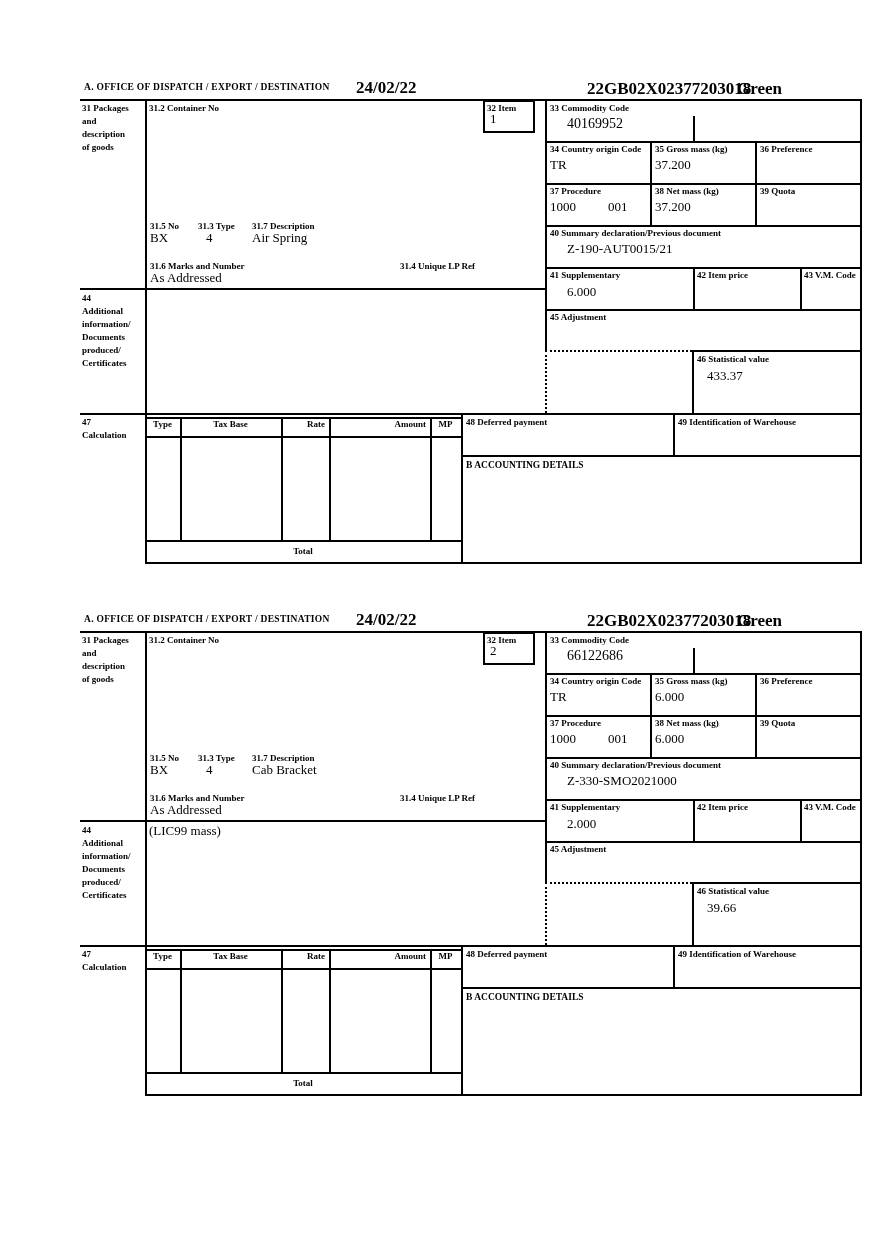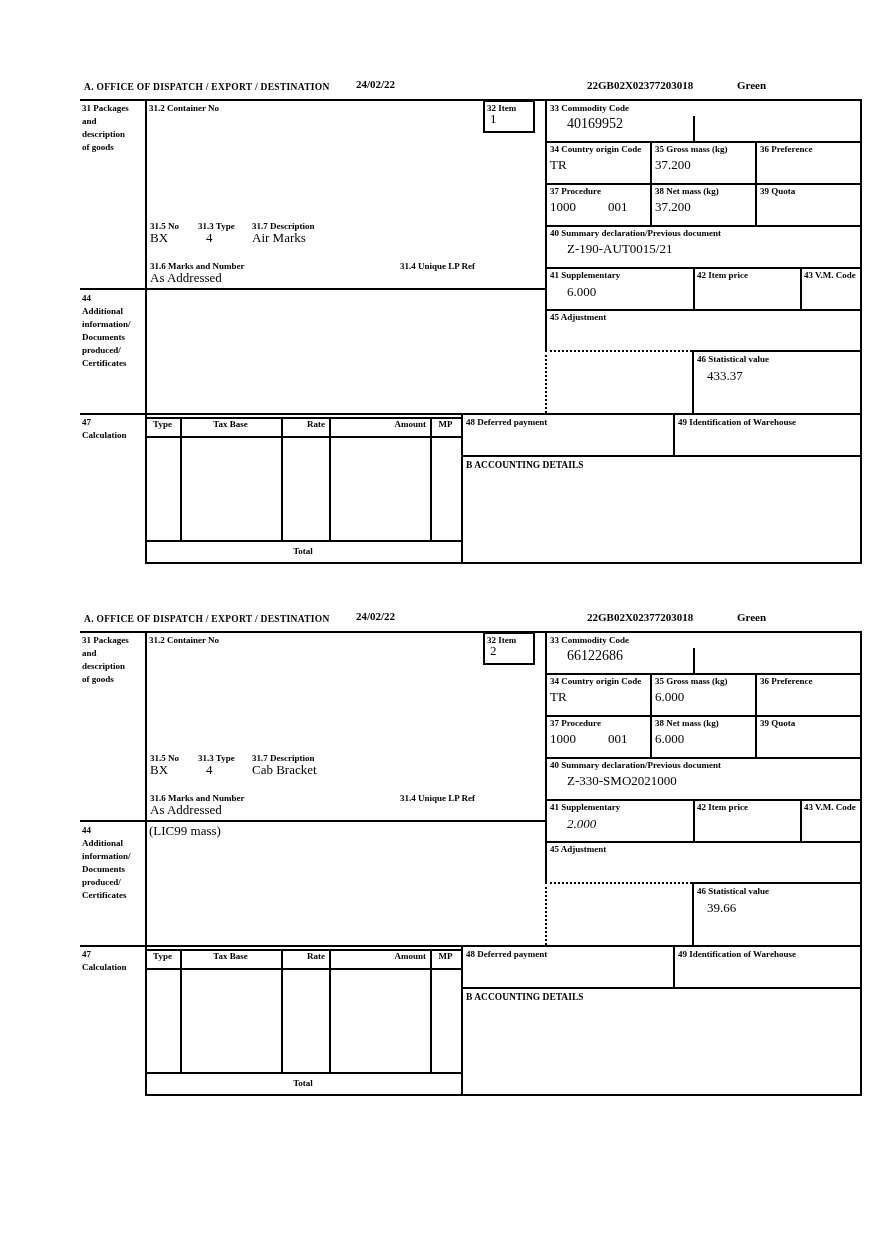--- a/index.html
+++ b/index.html
@@ -8,21 +8,21 @@
   .form{position:absolute;left:80px;width:782px;height:486px;}
   .hl{position:absolute;height:2px;background:#000;}
   .vl{position:absolute;width:2px;background:#000;}
   .hd{position:absolute;height:0;border-top:2px dotted #000;}
   .vd{position:absolute;width:0;border-left:2px dotted #000;}
   .rect{position:absolute;border:2px solid #000;}
   .lbl{position:absolute;font-weight:bold;font-size:9px;line-height:13px;white-space:pre-line;}
   .val{position:absolute;font-size:13px;line-height:15px;white-space:nowrap;}
   .big{font-size:14px;}
   .hdr-label{position:absolute;font-weight:bold;font-size:9.5px;letter-spacing:.3px;white-space:nowrap;}
-  .hdr-val{position:absolute;font-weight:bold;font-size:11px;white-space:nowrap;}
+  .hdr-val{position:absolute;font-weight:bold;font-size:17px;white-space:nowrap;}
   .cth{position:absolute;top:341px;font-weight:bold;font-size:9px;}
   .ctr{text-align:center;}
   .rgt{text-align:right;padding-right:4px;box-sizing:border-box;}
 </style>
 </head>
 <body>
 
 <div id="page">
 <div class="form" style="top: 78px;">
 
@@ -81,21 +81,21 @@
 
   <span class="lbl" style="left:69px;top:24px;">31.2 Container No</span>
   <span class="lbl" style="left:407px;top:24px;">32 Item</span>
   <span class="val" style="left:410px;top:33px;">1</span>
 
   <span class="lbl" style="left:70px;top:142px;">31.5 No</span>
   <span class="val" style="left:70px;top:152px;">BX</span>
   <span class="lbl" style="left:118px;top:142px;">31.3 Type</span>
   <span class="val" style="left:126px;top:152px;">4</span>
   <span class="lbl" style="left:172px;top:142px;">31.7 Description</span>
-  <span class="val" style="left:172px;top:152px;">Air Marks</span>
+  <span class="val" style="left:172px;top:152px;">Air Spring</span>
 
   <span class="lbl" style="left:70px;top:182px;">31.6 Marks and Number</span>
   <span class="val" style="left:70px;top:192px;">As Addressed</span>
   <span class="lbl" style="left:320px;top:182px;">31.4 Unique LP Ref</span>
 
   <span class="val" style="left:69px;top:213px;"></span>
 
   <span class="lbl" style="left:470px;top:24px;">33 Commodity Code</span>
   <span class="val big" style="left:487px;top:38px;">40169952</span>
 
@@ -223,21 +223,21 @@
   <span class="val" style="left:470px;top:121px;">1000</span>
   <span class="val" style="left:528px;top:121px;">001</span>
   <span class="lbl" style="left:575px;top:107px;">38 Net mass (kg)</span>
   <span class="val" style="left:575px;top:121px;">6.000</span>
   <span class="lbl" style="left:680px;top:107px;">39 Quota</span>
 
   <span class="lbl" style="left:470px;top:149px;">40 Summary declaration/Previous document</span>
   <span class="val" style="left:487px;top:163px;">Z-330-SMO2021000</span>
 
   <span class="lbl" style="left:470px;top:191px;">41 Supplementary</span>
-  <span class="val" style="left:487px;top:206px;font-style:italic;">2.000</span>
+  <span class="val" style="left:487px;top:206px;">2.000</span>
   <span class="lbl" style="left:617px;top:191px;">42 Item price</span>
   <span class="lbl" style="left:724px;top:191px;">43 V.M. Code</span>
 
   <span class="lbl" style="left:470px;top:233px;">45 Adjustment</span>
 
   <span class="lbl" style="left:617px;top:275px;">46 Statistical value</span>
   <span class="val" style="left:627px;top:290px;">39.66</span>
 
   <span class="cth ctr" style="left:65px;width:35px;">Type</span>
   <span class="cth ctr" style="left:100px;width:101px;">Tax Base</span>

